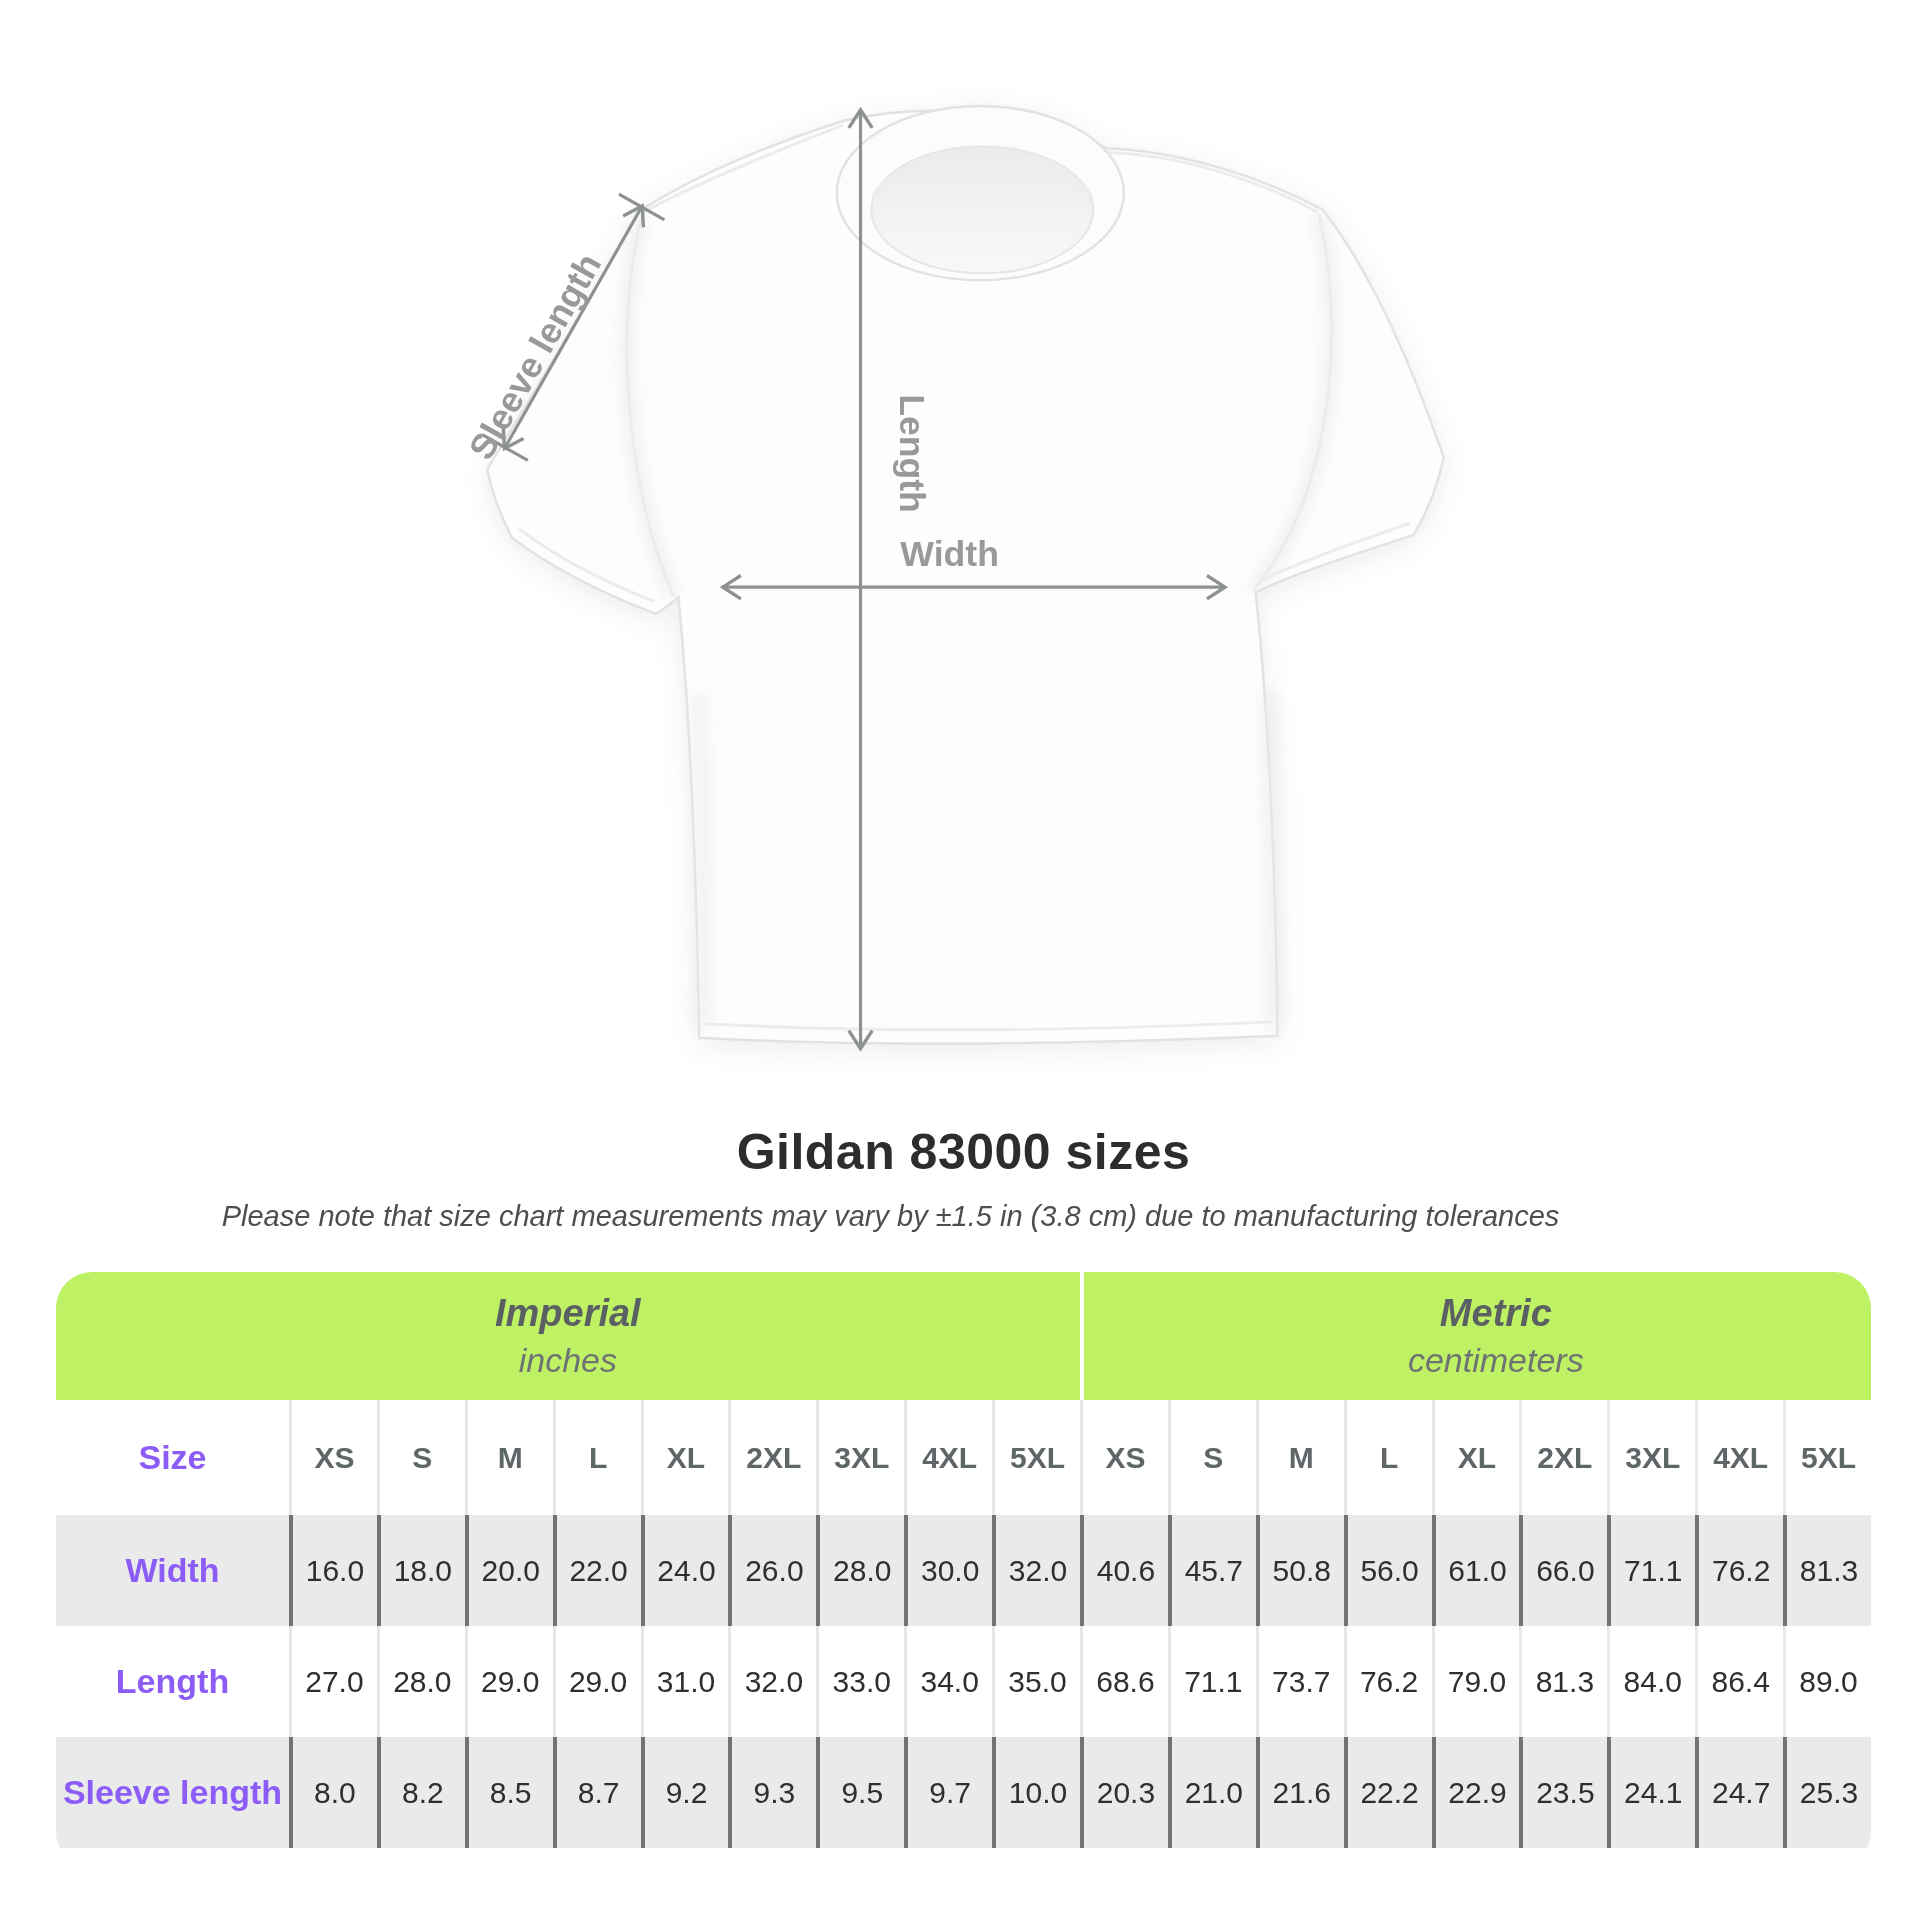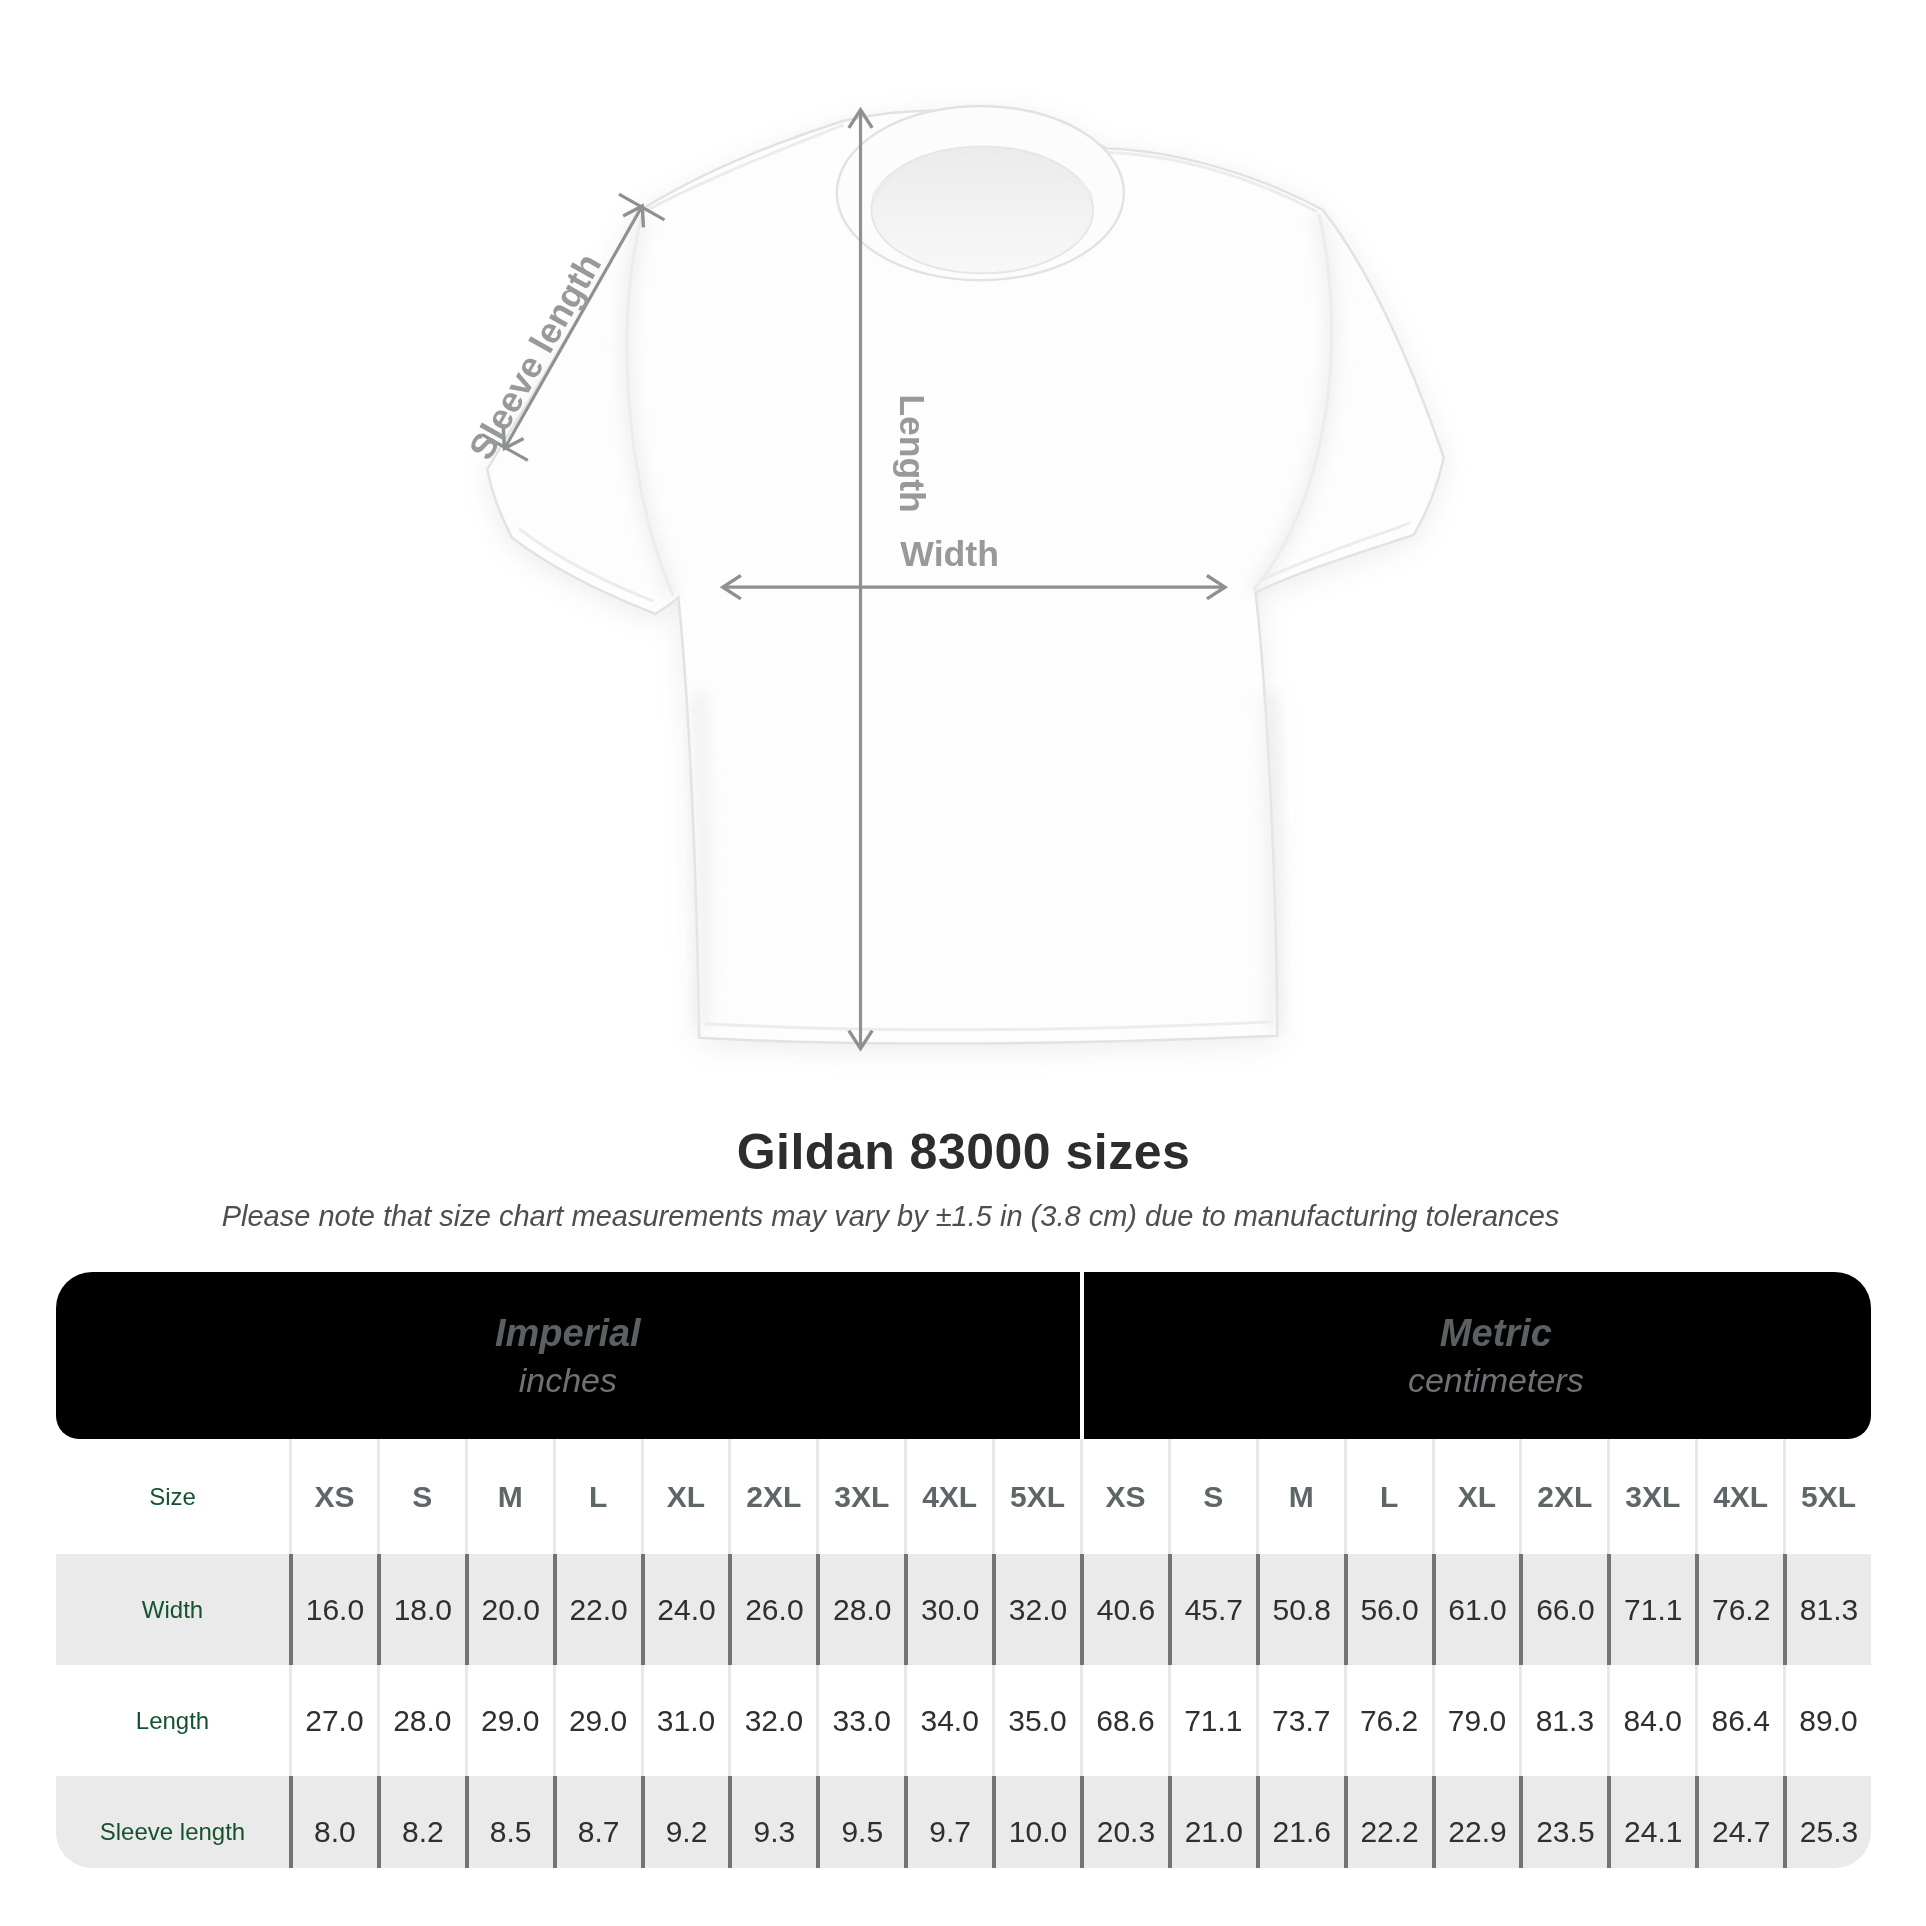--- a/index.html
+++ b/index.html
@@ -16,34 +16,34 @@
   }
   .page-subtitle{
     position:absolute;left:0;top:1200px;width:1781px;text-align:center;
     font-size:29px;font-style:italic;color:#4e4e4e;margin:0;
   }
   
   .size-table{
     position:absolute;left:56px;top:1272px;width:1815px;height:596px;
     border-radius:36px;overflow:hidden;background:#ffffff;
   }
-  .unit-band{display:grid;grid-template-columns:56.4% 43.6%;height:167px;background:#000000;border-radius:23px;}
+  .unit-band{display:grid;grid-template-columns:56.4% 43.6%;height:128px;background:#bef264;}
   .unit-cell{display:flex;flex-direction:column;align-items:center;justify-content:center;gap:6px;}
   .unit-cell + .unit-cell{border-left:4px solid #ffffff;padding-left:37px;}
   .unit-label{font-size:38px;font-weight:700;font-style:italic;color:#5b6163;}
   .unit-sub{font-size:34px;font-style:italic;color:#6e7273;}
   .trow{display:grid;grid-template-columns:233px repeat(18,1fr);}
   .trow.hdr{height:115px;}
   .trow.data{height:111px;}
   .row-white{background:#ffffff;}
   .row-gray{background:#eaeaea;}
   .cell{display:flex;align-items:center;justify-content:center;white-space:nowrap;}
   .row-white .cell + .cell{border-left:3px solid #e8e8e8;}
   .row-gray  .cell + .cell{border-left:4px solid #737373;}
-  .label-cell{font-size:24px;font-weight:400;color:#14532d;}
+  .label-cell{font-size:34px;font-weight:700;color:#8b5cf6;}
   .head-cell{font-size:30px;font-weight:700;color:#5f6668;}
   .val-cell{font-size:30px;color:#2f2f2f;}
 </style>
 </head>
 <body>
 
 <div class="shirt-wrap">
   <svg width="1927" height="1109" viewBox="0 0 1946 1120">
     <defs>
       <marker id="ah" viewBox="-22 -14 26 28" refX="-1" refY="0" markerWidth="30" markerHeight="30" orient="auto-start-reverse" markerUnits="userSpaceOnUse">

